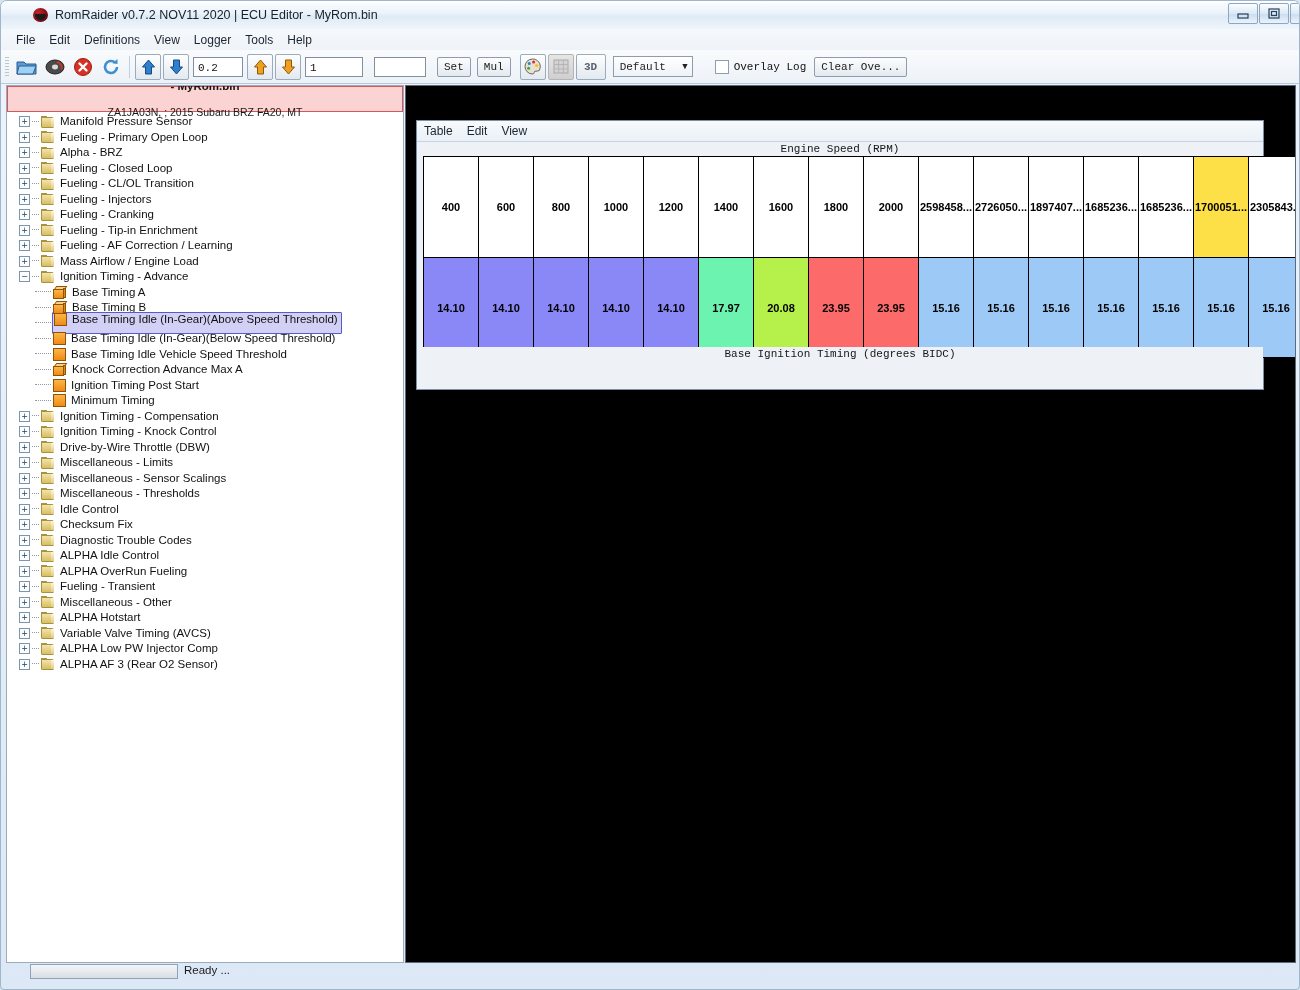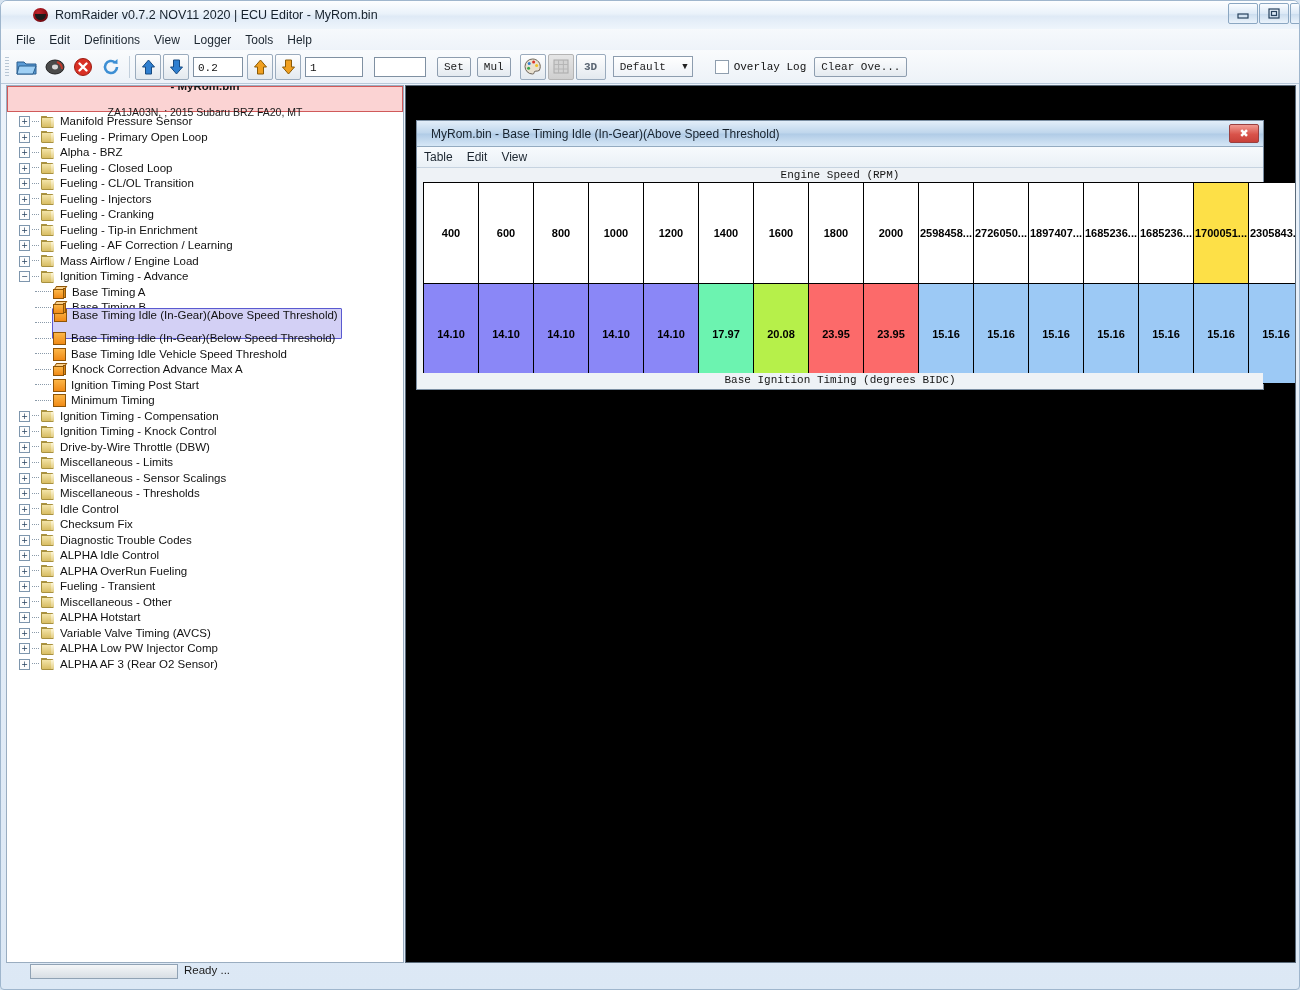--- a/index.html
+++ b/index.html
@@ -146,21 +146,21 @@
     transform:skewX(-35deg);
   }
   .ico-table3d .cube-r{
     position:absolute;left:10px;top:2px;width:3px;height:10px;
     background:#e08a14;border:1px solid #8e5406;box-sizing:border-box;
   }
   .tlabel{font-size:11.5px;color:#111;line-height:13px;}
   .tnode.selected .tlabel{}
   .tnode.selected .selbox{
     border:1px solid #5a5ad0;background:#d3d0f5;border-radius:1px;
-    padding:0px 3px 16px 1px;display:flex;align-items:center;margin-left:-1px;
+    padding:0px 3px 7px 1px;display:flex;align-items:center;margin-left:-1px;
   }
   .selbox{display:flex;align-items:center;}
   
   #right-panel{
     position:absolute;left:404px;top:84px;width:891px;height:878px;
     background:#000000;border:1px solid #5a6a7a;box-sizing:border-box;overflow:hidden;
   }
   
   #table-window{
     position:absolute;left:10px;top:34px;width:848px;height:270px;
@@ -798,24 +798,20 @@
             <span class="tlabel">ALPHA AF 3 (Rear O2 Sensor)</span>
           </span>
         </div>
       </div>
   </div>
   <div id="panel-divider"></div>
 
   <div id="right-panel">
 
     <div id="table-window">
-      <div id="tw-titlebar">
-        <span class="tw-title">MyRom.bin - Base Timing Idle (In-Gear)(Above Speed Threshold)</span>
-        <div id="tw-close">✖</div>
-      </div>
       <div id="tw-menubar">
         <span class="mi">Table</span>
         <span class="mi">Edit</span>
         <span class="mi">View</span>
       </div>
       <div id="tw-body">
         <div class="axis-title">Engine Speed (RPM)</div>
         <div id="grid-wrap">
           <table class="datagrid">
             <tbody>

